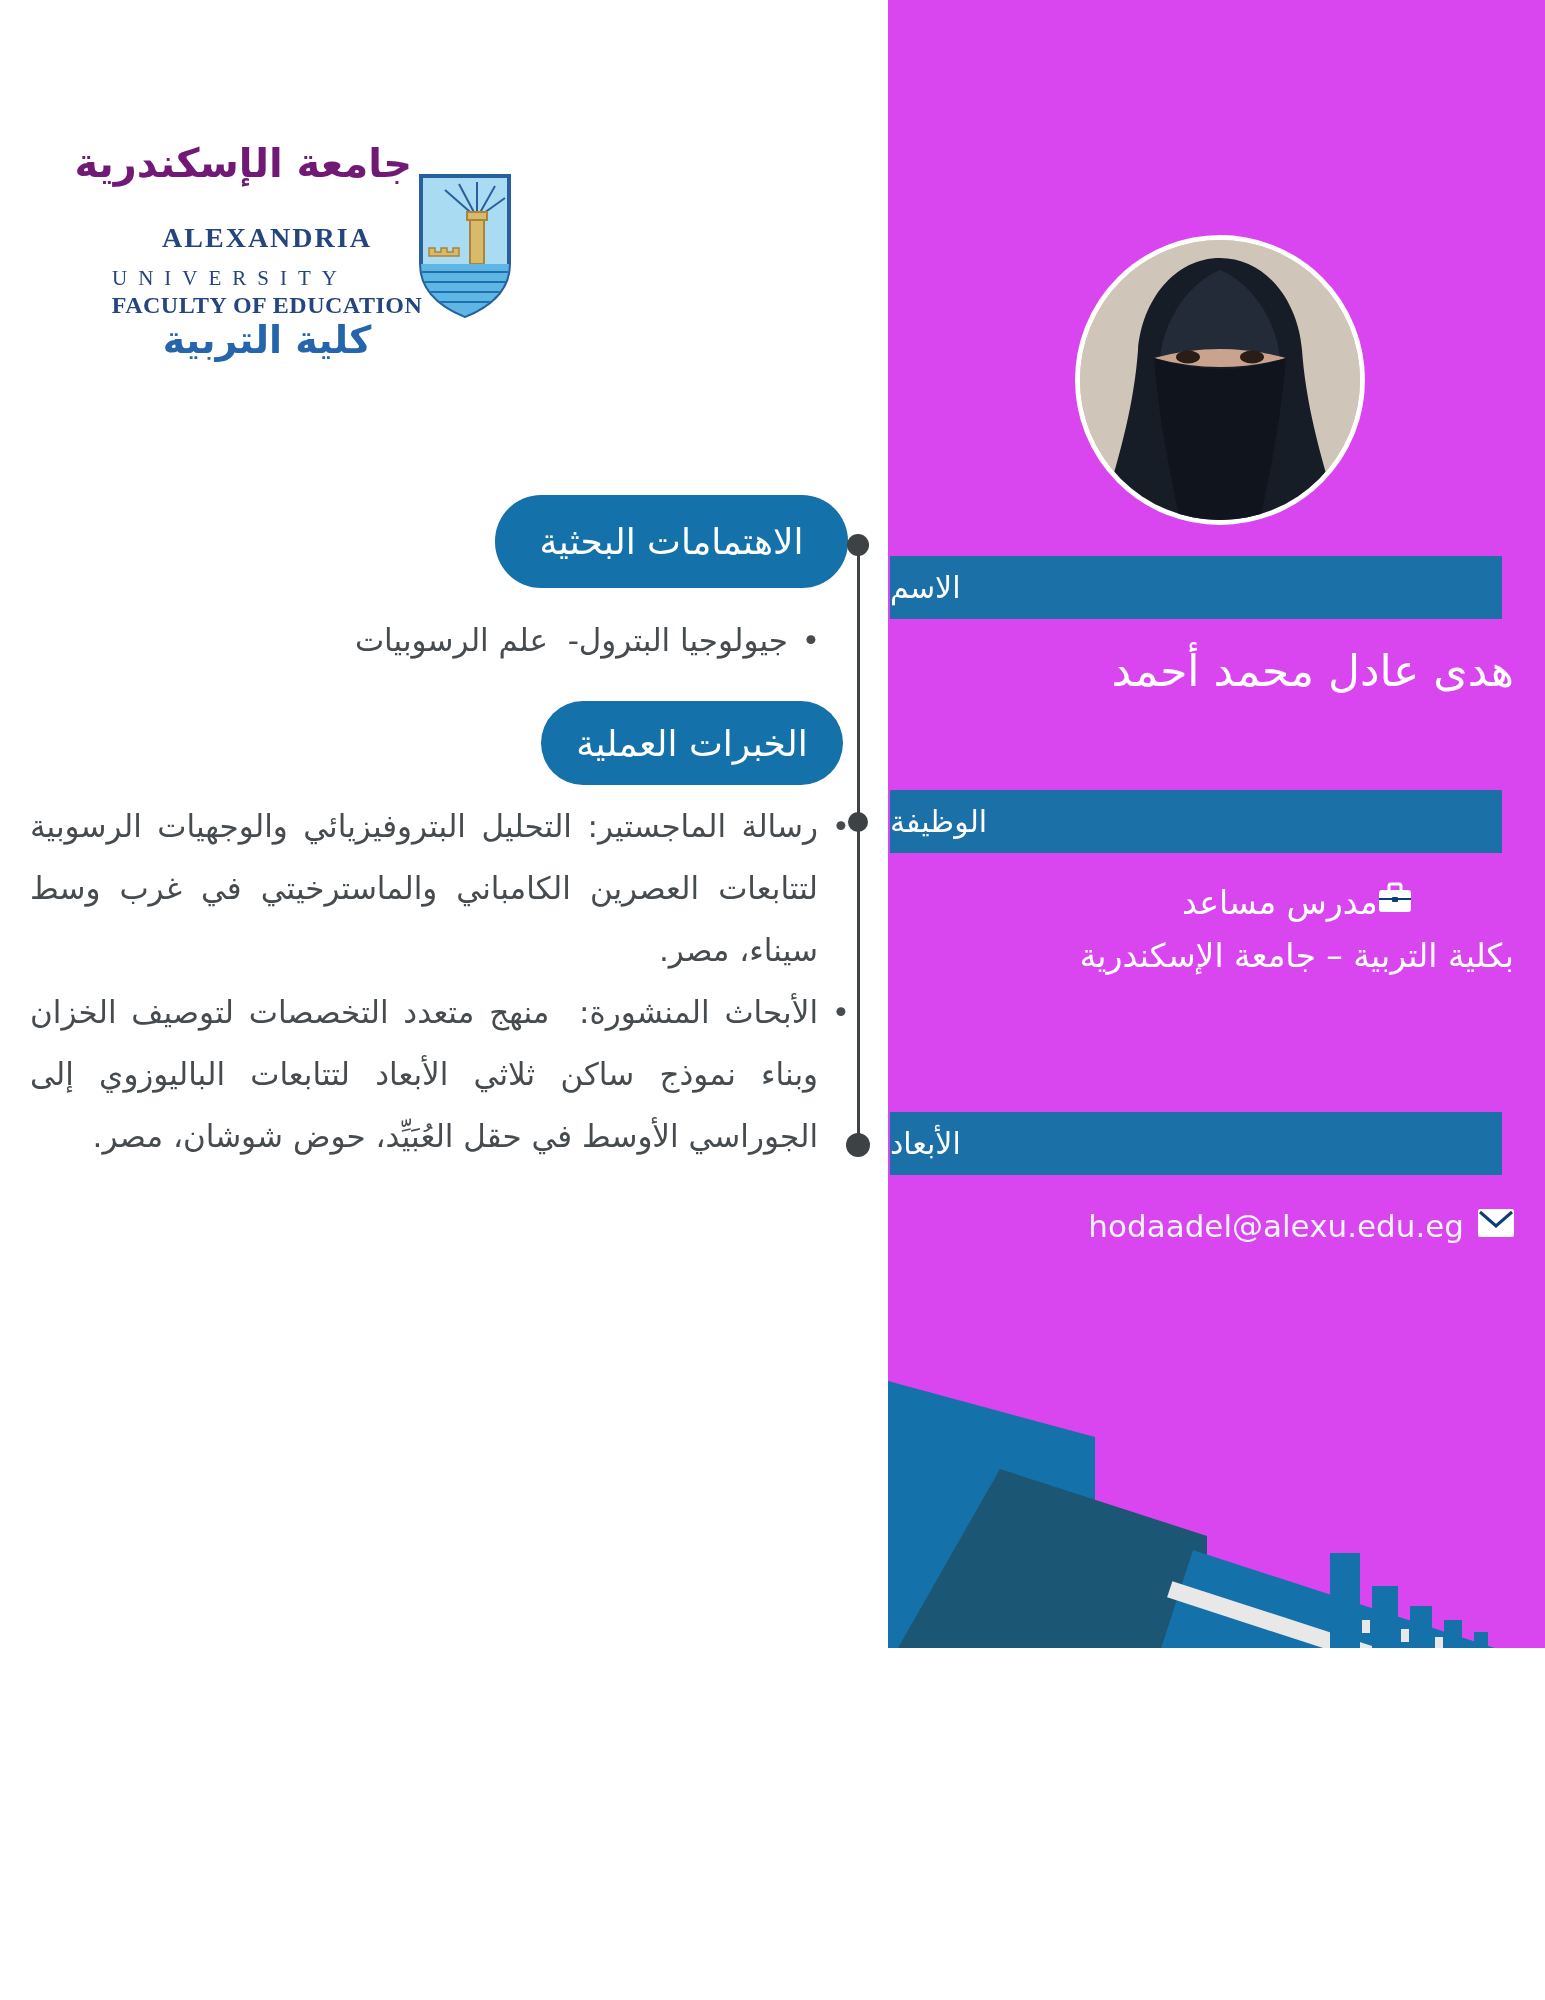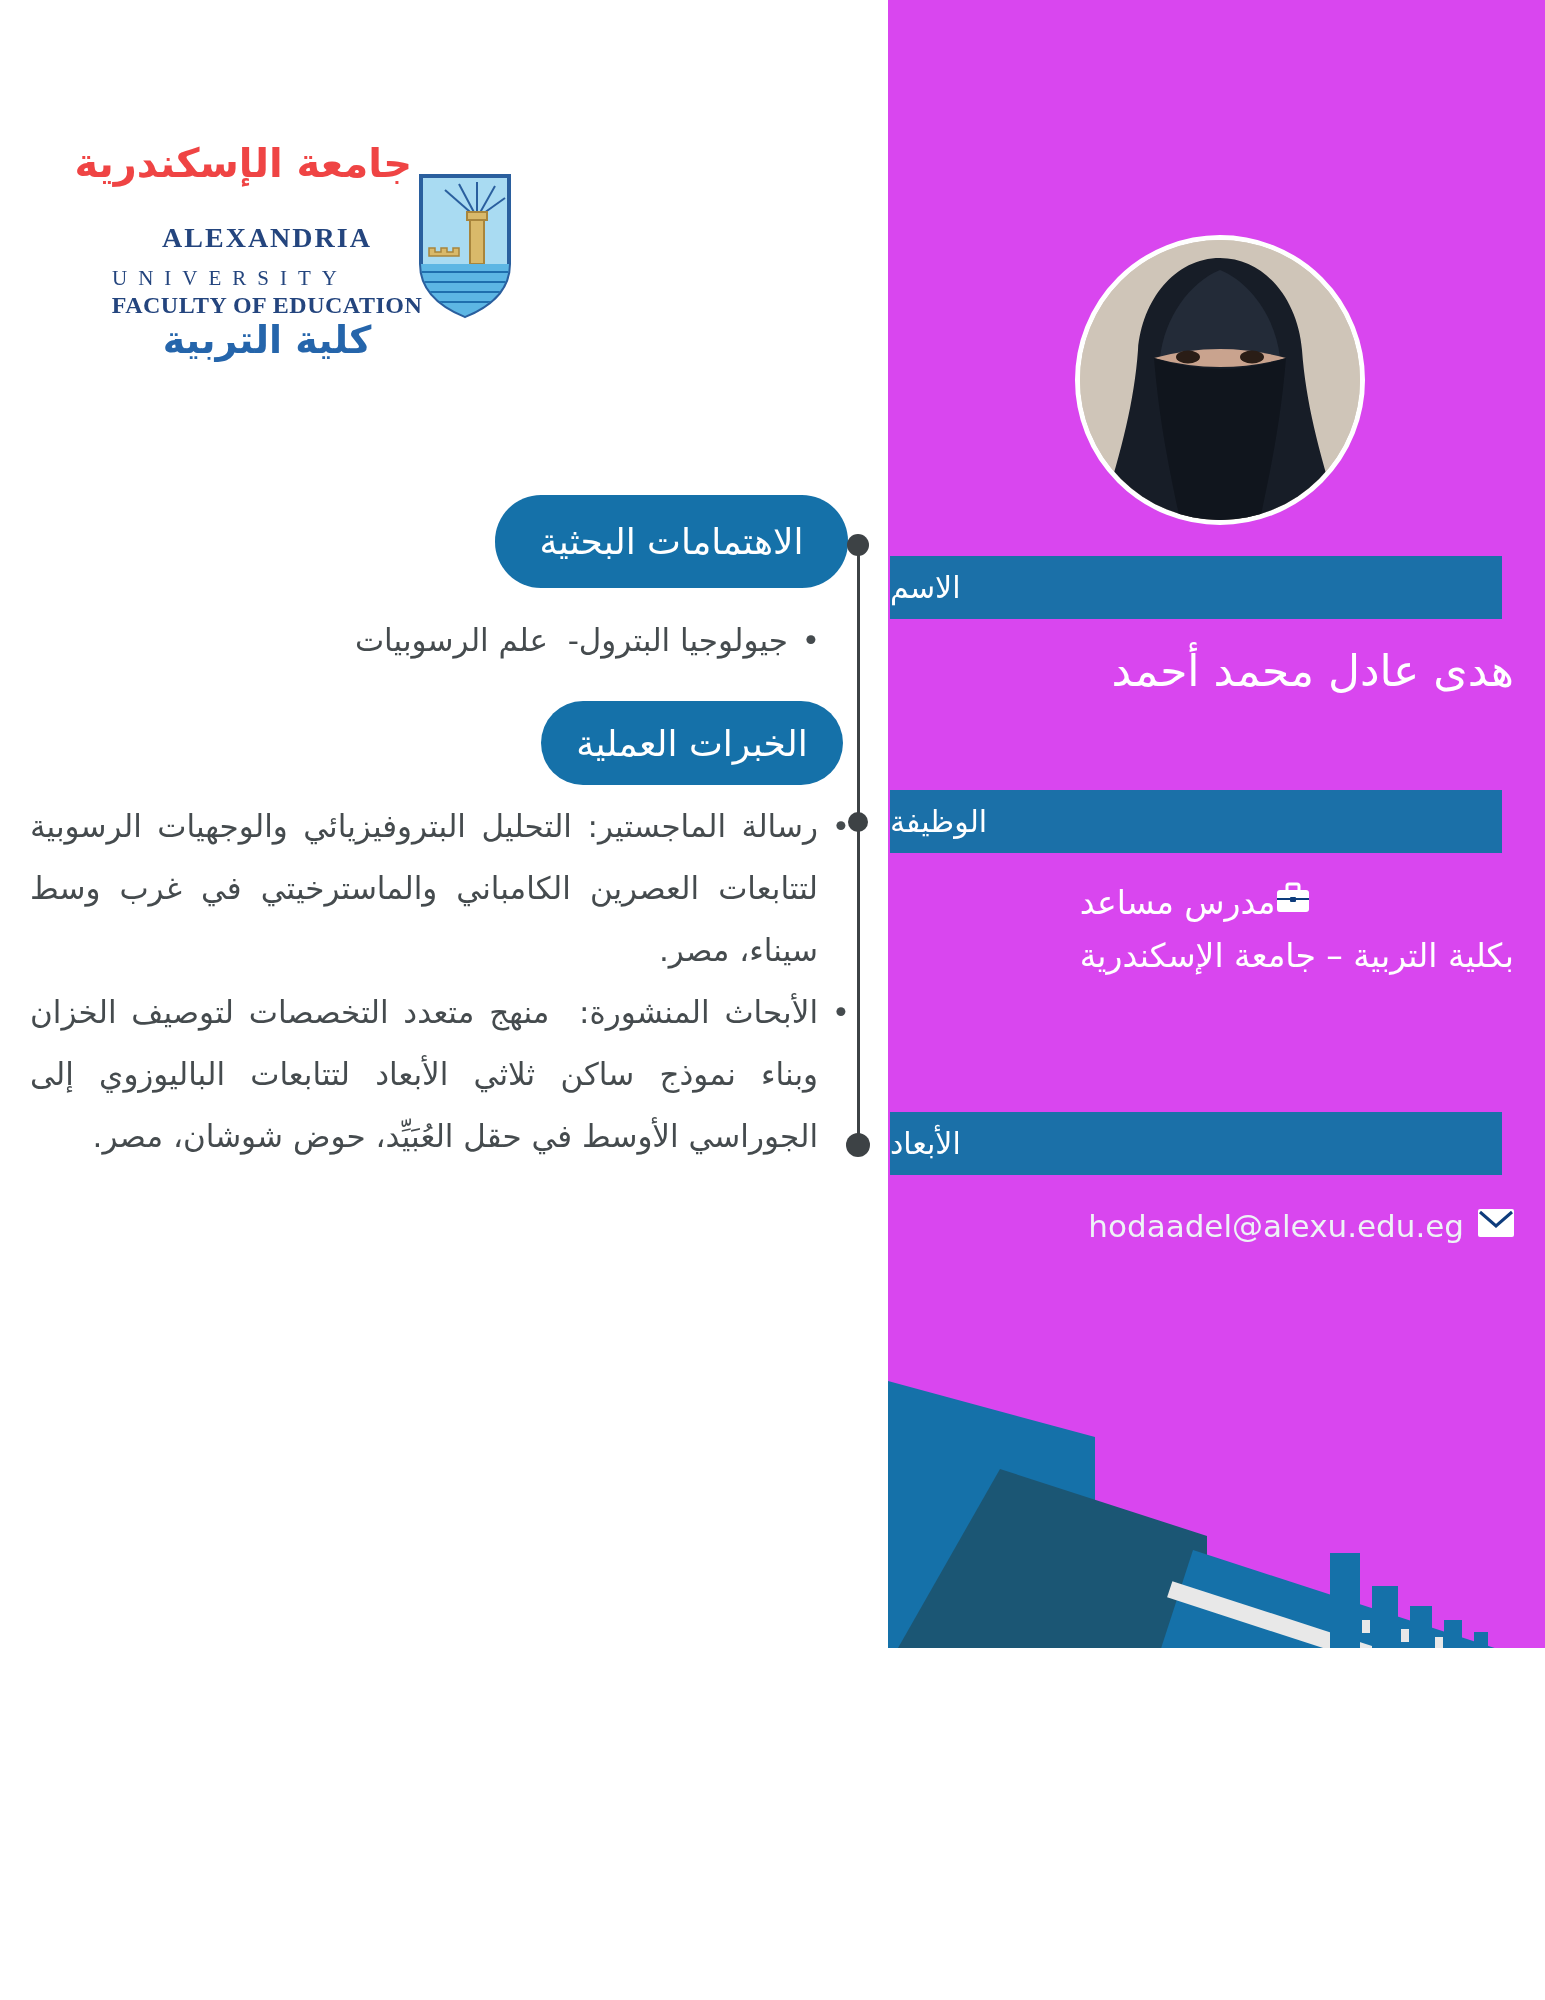--- a/index.html
+++ b/index.html
@@ -2,21 +2,21 @@
 <html lang="ar"><head>
 <meta charset="utf-8">
 <style>
   html,body{margin:0;padding:0;background:#fff;}
   .page{position:relative;width:1545px;height:2000px;background:#ffffff;overflow:hidden;
         font-family:"DejaVu Sans",sans-serif;}
 
   
   .logo{position:absolute;left:112px;top:140px;width:400px;height:235px;}
   .logo-callig{position:absolute;left:0;top:0;width:300px;text-align:left;direction:rtl;
-      font-size:40px;font-weight:bold;color:#ef4444;white-space:nowrap;letter-spacing:-1px;}
+      font-size:40px;font-weight:bold;color:#701a75;white-space:nowrap;letter-spacing:-1px;}
   .logo-en1{position:absolute;left:0;top:82px;width:310px;text-align:center;
       font-family:"Liberation Serif",serif;font-weight:bold;font-size:28px;color:#24457e;letter-spacing:2px;}
   .logo-en2{position:absolute;left:0;top:126px;width:310px;text-align:left;
       font-family:"Liberation Serif",serif;font-size:21px;color:#24457e;letter-spacing:11px;}
   .logo-en3{position:absolute;left:-10px;top:152px;width:330px;text-align:center;
       font-family:"Liberation Serif",serif;font-weight:bold;font-size:24px;color:#24457e;letter-spacing:0.5px;}
   .logo-ar2{position:absolute;left:0;top:178px;width:310px;text-align:center;direction:rtl;
       font-size:38px;font-weight:bold;color:#2565ab;}
   .emblem{position:absolute;left:303px;top:28px;}
 
@@ -47,21 +47,21 @@
          border:5px solid #ffffff;overflow:hidden;background:#cfc5b8;}
   .bar{position:absolute;left:2px;width:612px;height:63px;background:#1b70a8;display:flex;
        align-items:center;justify-content:flex-end;padding-right:26px;box-sizing:border-box;
        color:#ffffff;font-size:30px;direction:rtl;}
   .bar-name{top:556px;}
   .bar-job{top:790px;}
   .bar-contact{top:1112px;}
   .person-name{position:absolute;right:43px;top:645px;direction:rtl;color:#ffffff;font-size:44px;}
   .job{position:absolute;right:43px;top:876px;direction:rtl;color:#ffffff;font-size:33px;
        text-align:right;line-height:53px;}
-  .job-line1{display:flex;align-items:center;gap:0;justify-content:flex-end;}
+  .job-line1{display:flex;align-items:center;gap:0;justify-content:center;}
   .email-row{position:absolute;right:43px;top:1208px;display:flex;align-items:flex-end;gap:14px;
        direction:ltr;color:#eef3f6;font-size:31px;}
 
   
   .deco{position:absolute;left:0;bottom:0;width:657px;height:370px;overflow:hidden;}
   .deco-light{position:absolute;inset:0;background:#1571a9;
       clip-path:polygon(0px 103px,207px 159px,207px 370px,0px 370px);}
   .deco-slate{position:absolute;inset:0;background:#1b5674;
       clip-path:polygon(112px 191px,319px 258px,319px 370px,10px 370px);
       filter:drop-shadow(0 0 14px rgba(4,14,34,0.55));}

